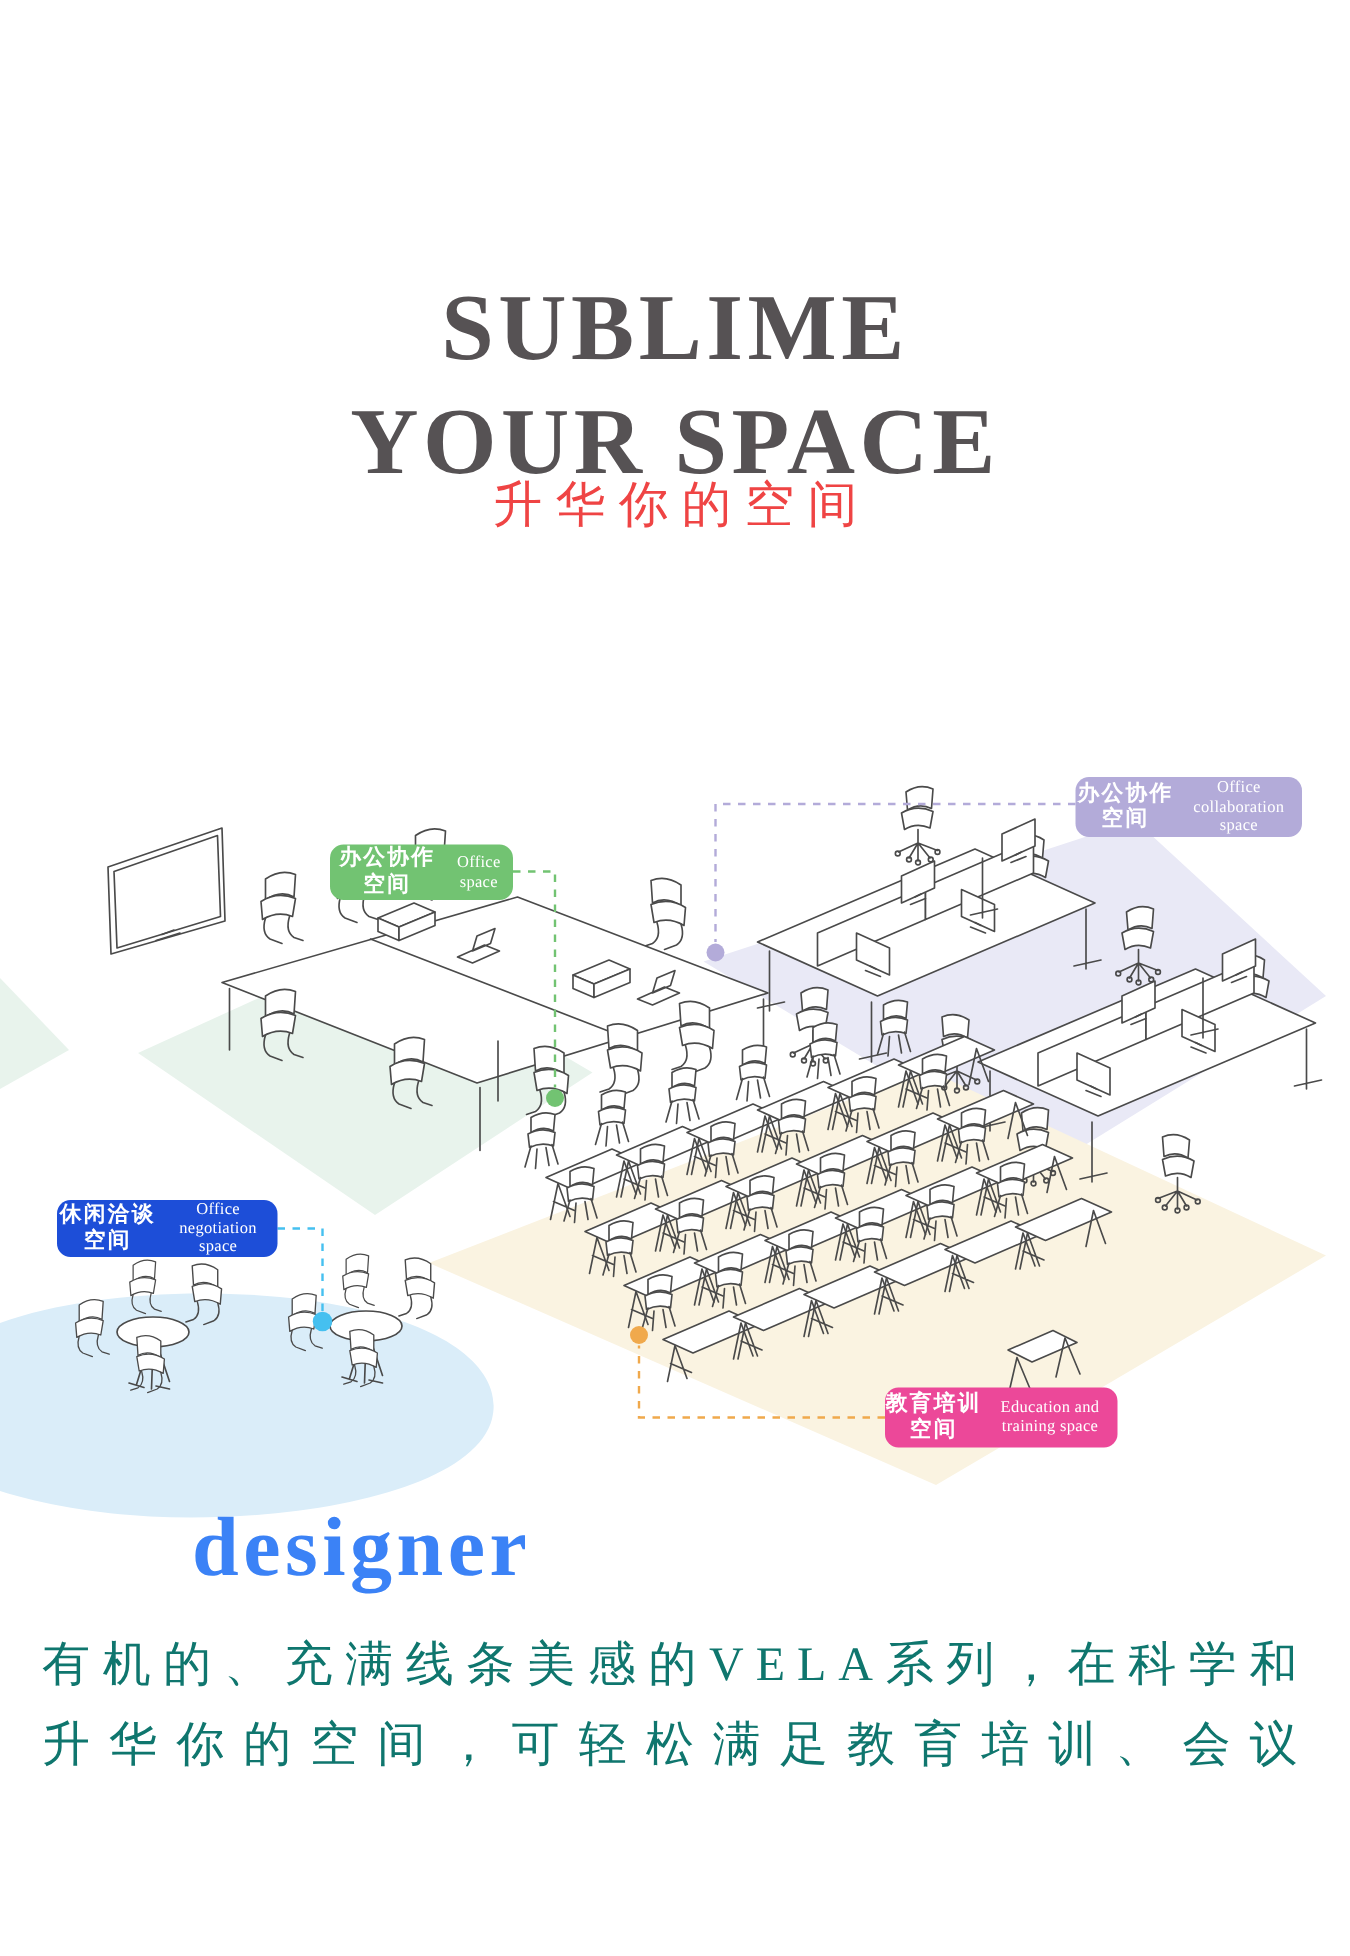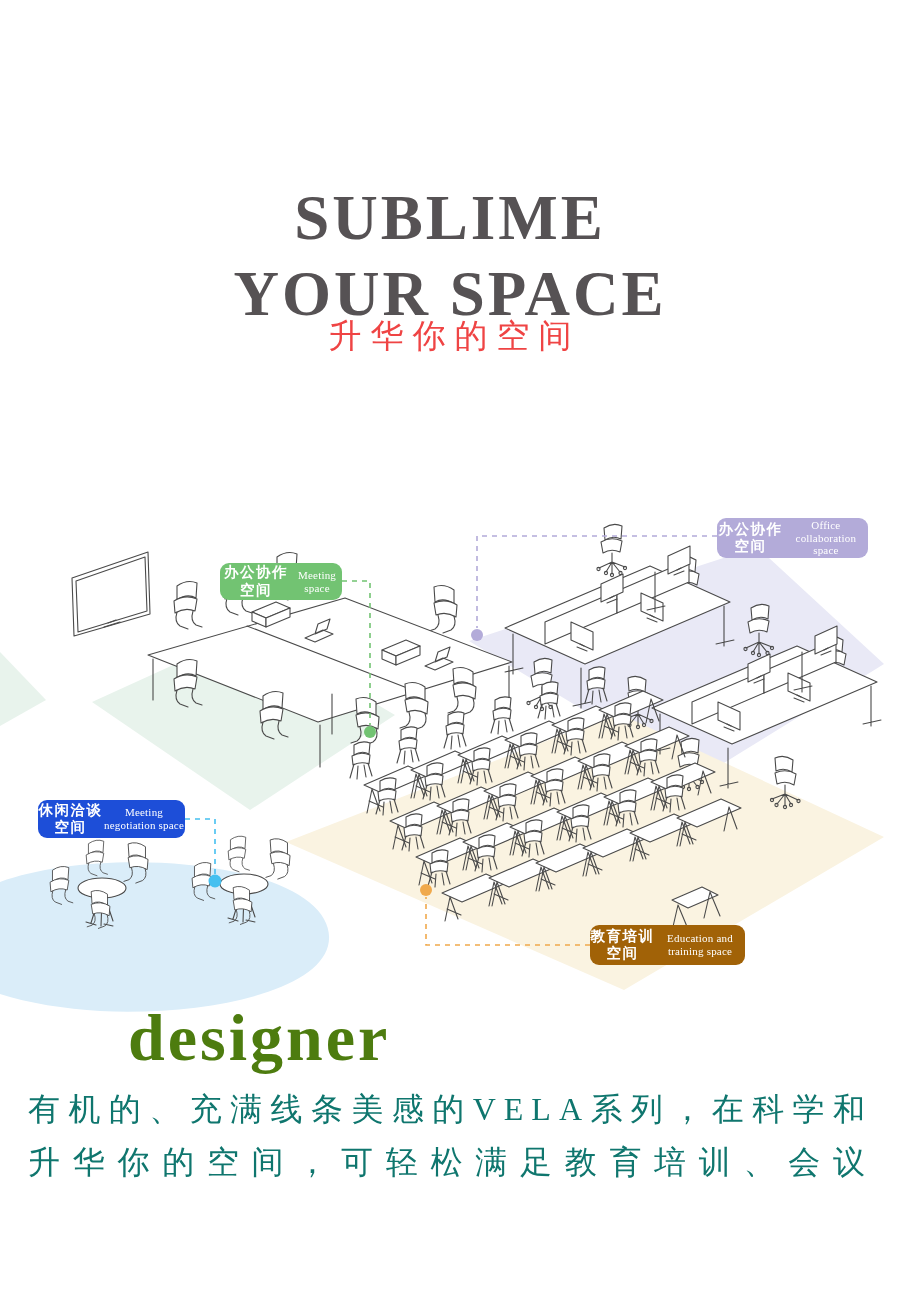--- a/index.html
+++ b/index.html
@@ -11,23 +11,23 @@
             font-size:33px;color:#ef4444;letter-spacing:9px;text-indent:9px;}
   .illo{position:absolute;top:470px;left:0;width:900px;height:560px;}
   .illo svg{position:absolute;top:0;left:0;}
   .pill{position:absolute;border-radius:9px;color:#fff;display:flex;flex-direction:row;
         align-items:center;justify-content:center;line-height:1.18;text-align:center;}
   .pill .zh{font-size:14.5px;font-weight:bold;letter-spacing:1.5px;}
   .pill .en{font-size:11px;letter-spacing:0.2px;}
   .pill-meeting{left:220px;top:93px;width:122px;height:37px;background:#72c372;}
   .pill-office{left:717px;top:48px;width:151px;height:40px;background:#b3abd9;}
   .pill-leisure{left:38px;top:330px;width:147px;height:38px;background:#1d4ed8;}
-  .pill-training{left:590px;top:455px;width:155px;height:40px;background:#a16207;}
-  .watermark{position:absolute;top:1000px;left:128px;font-size:66px;font-weight:bold;
-             color:#4d7c0f;letter-spacing:3px;}
+  .pill-training{left:590px;top:455px;width:155px;height:40px;background:#ec4899;}
+  .watermark{position:absolute;top:1000px;left:128px;font-size:56px;font-weight:bold;
+             color:#3b82f6;letter-spacing:3px;}
   .para{position:absolute;top:1083px;left:28px;width:845px;font-size:32px;color:#0f766e;}
   .para .line{height:53px;line-height:53px;letter-spacing:8px;white-space:nowrap;
               text-align:justify;text-align-last:justify;overflow:hidden;}
   .para .line.last{text-align-last:left;}
   
   .f{fill:#ffffff;stroke:#4a4a4a;stroke-width:1.1;stroke-linejoin:round;stroke-linecap:round;}
   .s{fill:none;stroke:#4a4a4a;stroke-width:1.1;stroke-linejoin:round;stroke-linecap:round;}
   .dash{fill:none;stroke-width:1.6;stroke-dasharray:5 5;}
 </style>
 </head>
@@ -179,29 +179,29 @@
         <circle cx="477" cy="165" r="6" fill="#b3abd9"></circle>
         <path class="dash" stroke="#45c0f0" d="M185,349 H215 V404"></path>
         <circle cx="215" cy="411" r="6.5" fill="#45c0f0"></circle>
         <path class="dash" stroke="#f0a94c" d="M590,475 H426 V427"></path>
         <circle cx="426" cy="420" r="6" fill="#f0a94c"></circle>
       </g>
     </svg>
 
     <div class="pill pill-meeting">
       <span class="zh">办公协作空间</span>
-      <span class="en">Meeting space</span>
+      <span class="en">Office space</span>
     </div>
     <div class="pill pill-office">
       <span class="zh">办公协作空间</span>
       <span class="en">Office collaboration space</span>
     </div>
     <div class="pill pill-leisure">
       <span class="zh">休闲洽谈空间</span>
-      <span class="en">Meeting negotiation space</span>
+      <span class="en">Office negotiation space</span>
     </div>
     <div class="pill pill-training">
       <span class="zh">教育培训空间</span>
       <span class="en">Education and training space</span>
     </div>
   </div>
 
   <div class="watermark">designer</div>
 
   <div class="para">

